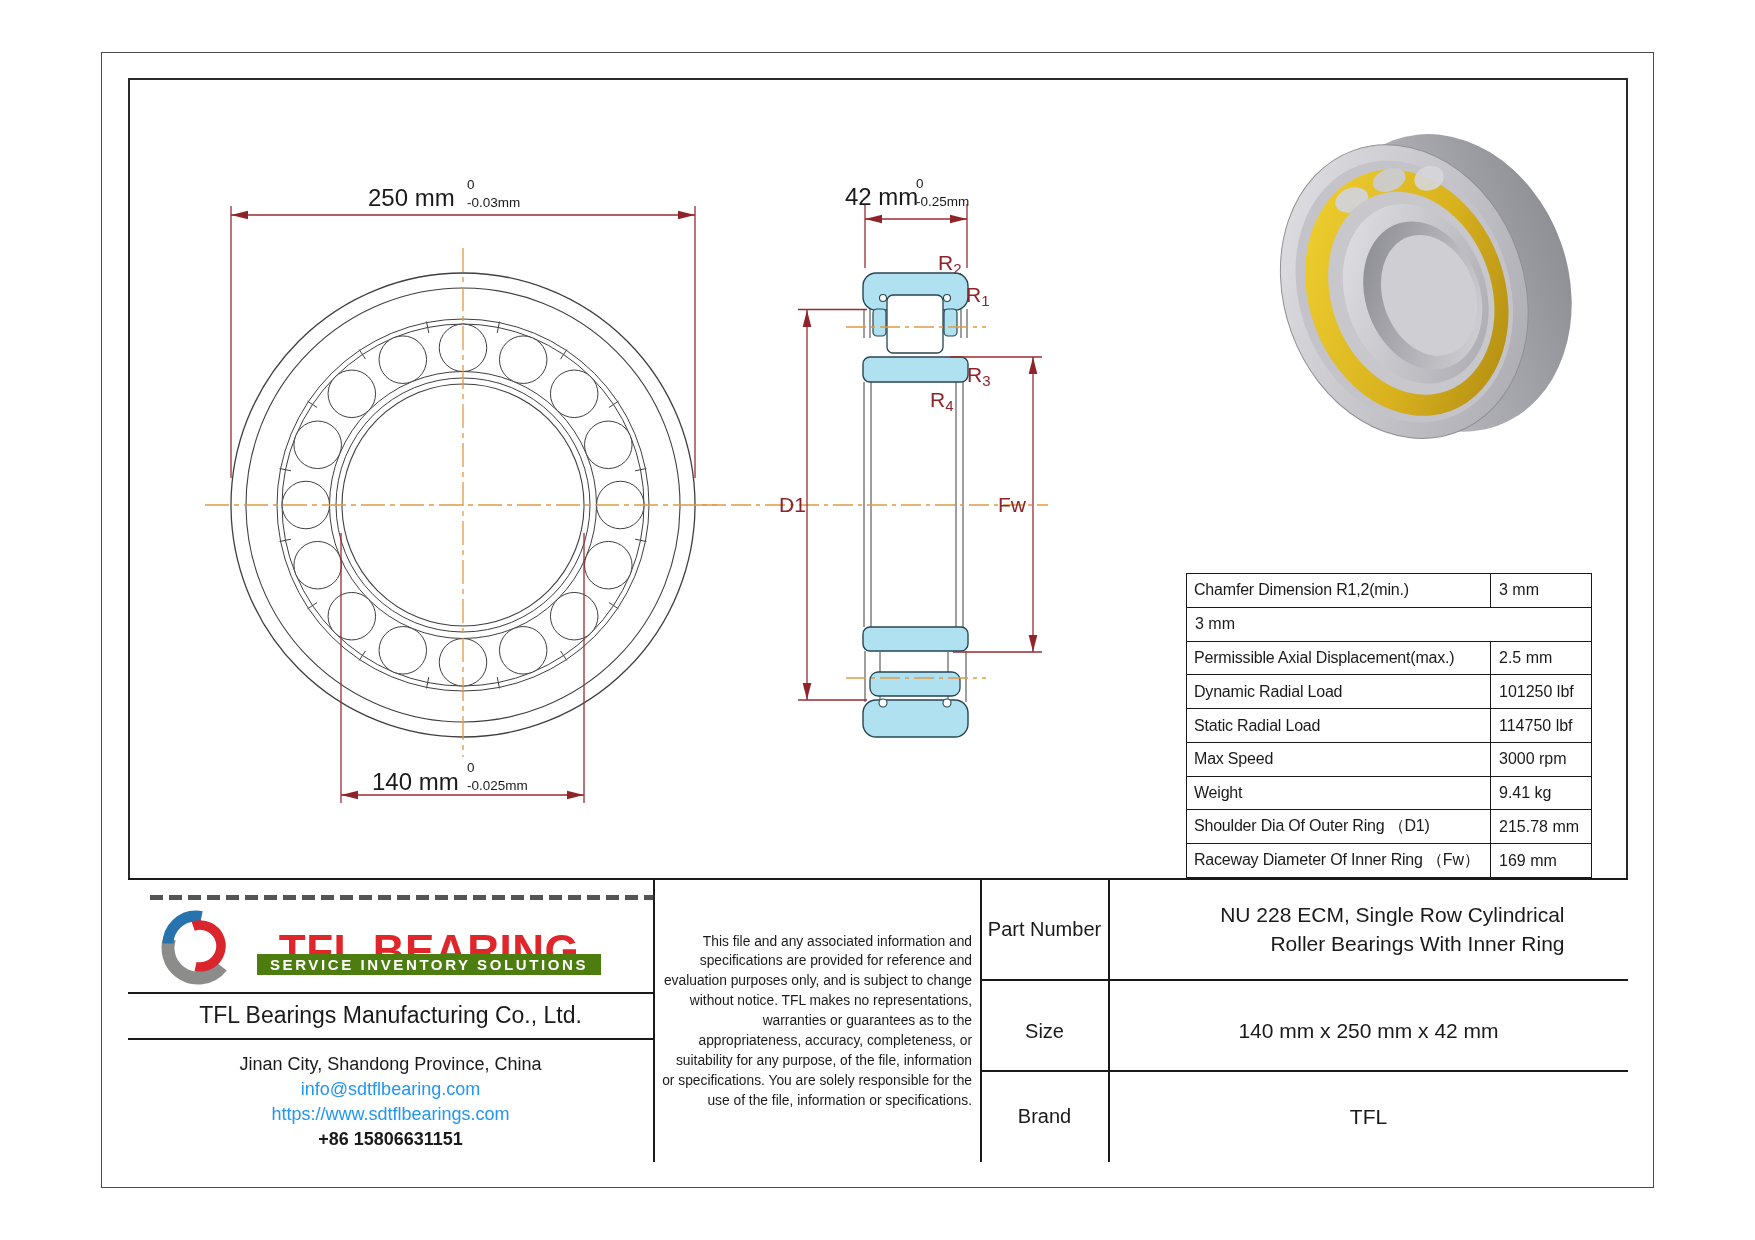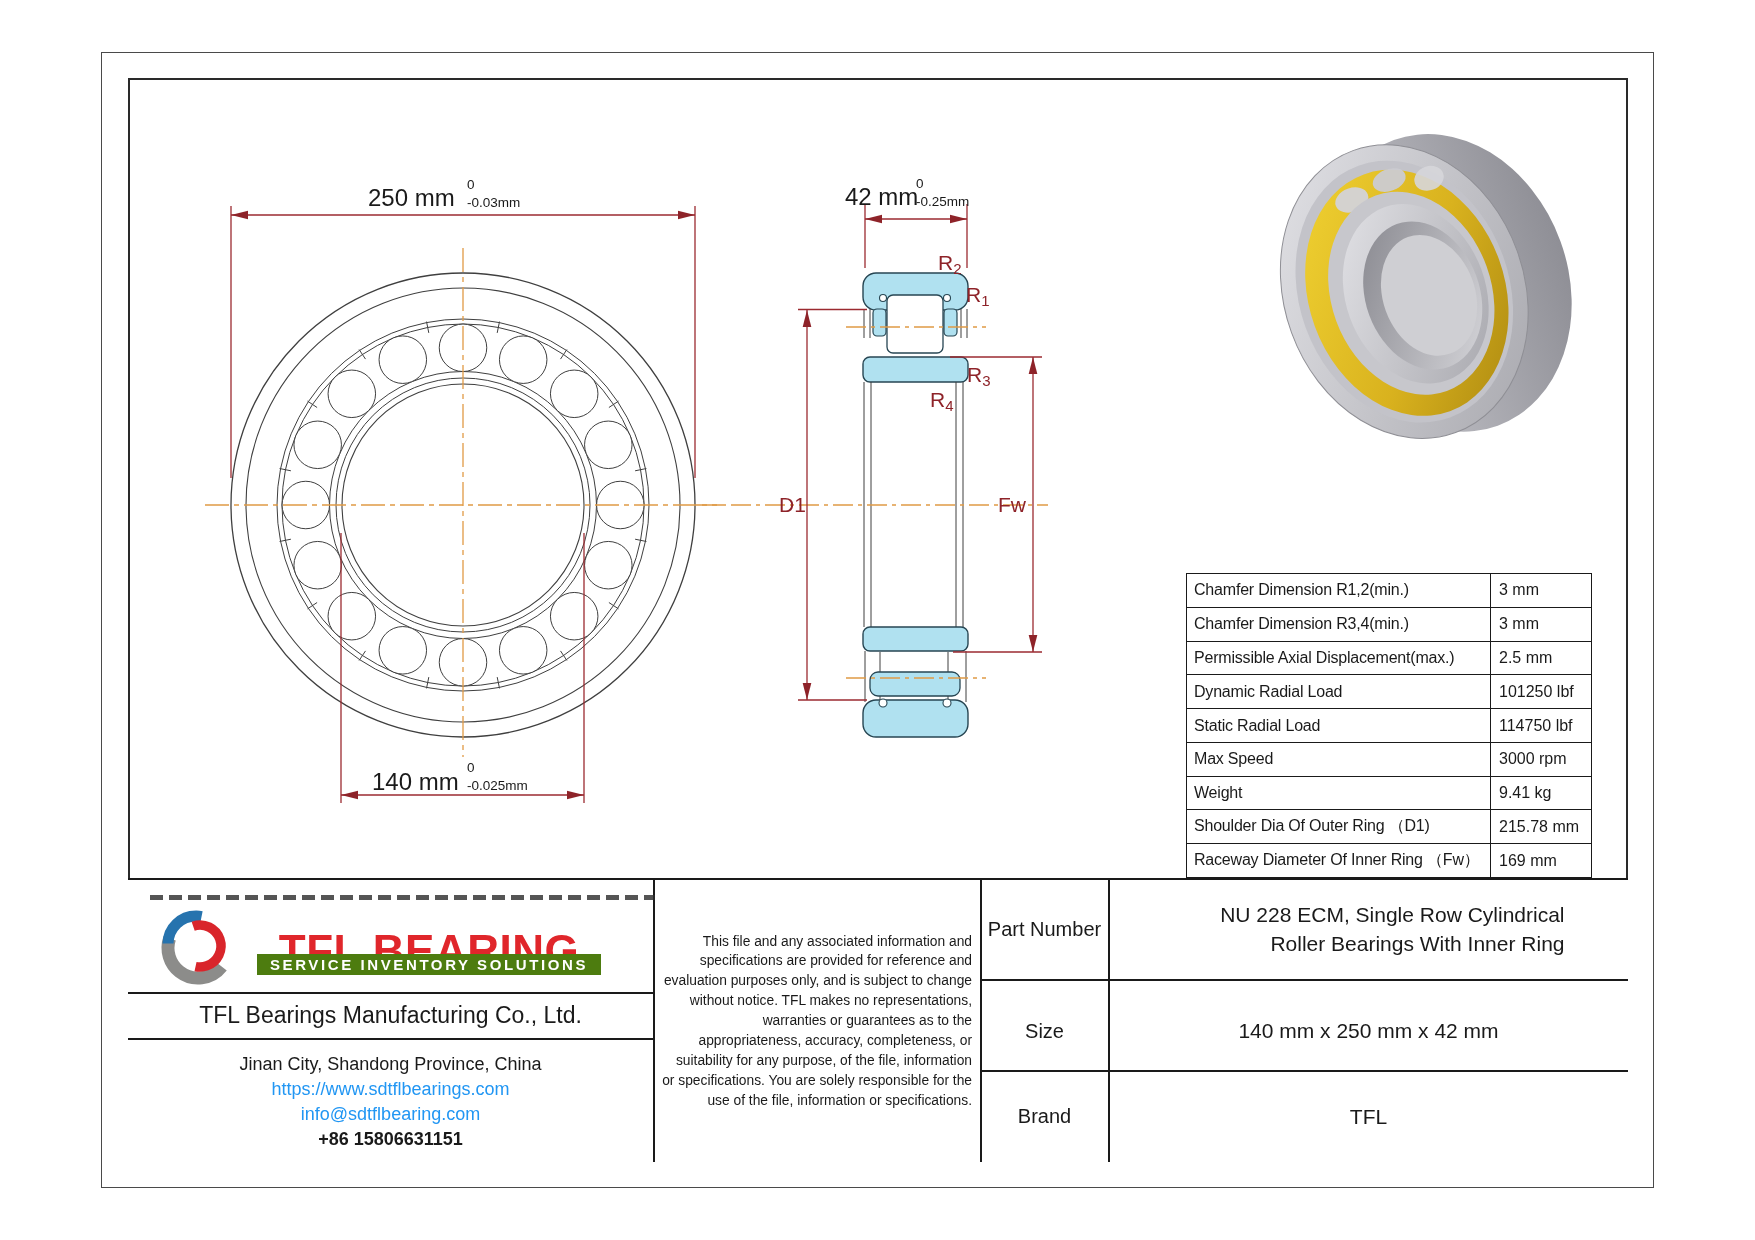--- a/index.html
+++ b/index.html
@@ -252,21 +252,20 @@
       <ellipse cx="6" cy="10" rx="46" ry="62" fill="#cfcfd3"></ellipse>
     </g>
   </svg>
 
   <div class="spec-table">
     <div class="spec-row">
         <div class="spec-label">Chamfer Dimension R1,2(min.)</div>
         <div class="spec-value">3 mm</div>
       </div>
     <div class="spec-row">
-        <div class="spec-label">Chamfer Dimension R3,4(min.)</div>
         <div class="spec-value">3 mm</div>
       </div>
     <div class="spec-row">
         <div class="spec-label">Permissible Axial Displacement(max.)</div>
         <div class="spec-value">2.5 mm</div>
       </div>
     <div class="spec-row">
         <div class="spec-label">Dynamic Radial Load</div>
         <div class="spec-value">101250 lbf</div>
       </div>
@@ -309,22 +308,22 @@
         <circle cx="46" cy="44" r="21" stroke="#d9252b" stroke-width="9.5" stroke-dasharray="77 55" transform="rotate(251 46 44)"></circle>
       </g>
     </svg>
     <div class="logo-text">TFL BEARING</div>
     <div class="logo-band">SERVICE INVENTORY SOLUTIONS</div>
 
     <div class="company-name">TFL Bearings Manufacturing Co., Ltd.</div>
 
     <div class="address-stack">
       <div>Jinan City, Shandong Province, China</div>
+      <div class="link">info@sdtflbearing.com</div>
       <div class="link">https://www.sdtflbearings.com</div>
-      <div class="link">info@sdtflbearing.com</div>
       <div class="phone">+86 15806631151</div>
     </div>
 
     <div class="disclaimer">This file and any associated information and specifications are provided for reference and evaluation purposes only, and is subject to change without notice. TFL makes no representations, warranties or guarantees as to the appropriateness, accuracy, completeness, or suitability for any purpose, of the file, information or specifications.  You are solely responsible for the use of the file, information or specifications.</div>
 
     <div class="field-label fl0">Part Number</div>
     <div class="field-value fv0">
       <div>NU 228 ECM, Single Row Cylindrical Roller Bearings With Inner Ring</div>
     </div>
     <div class="field-label fl1">Size</div>

